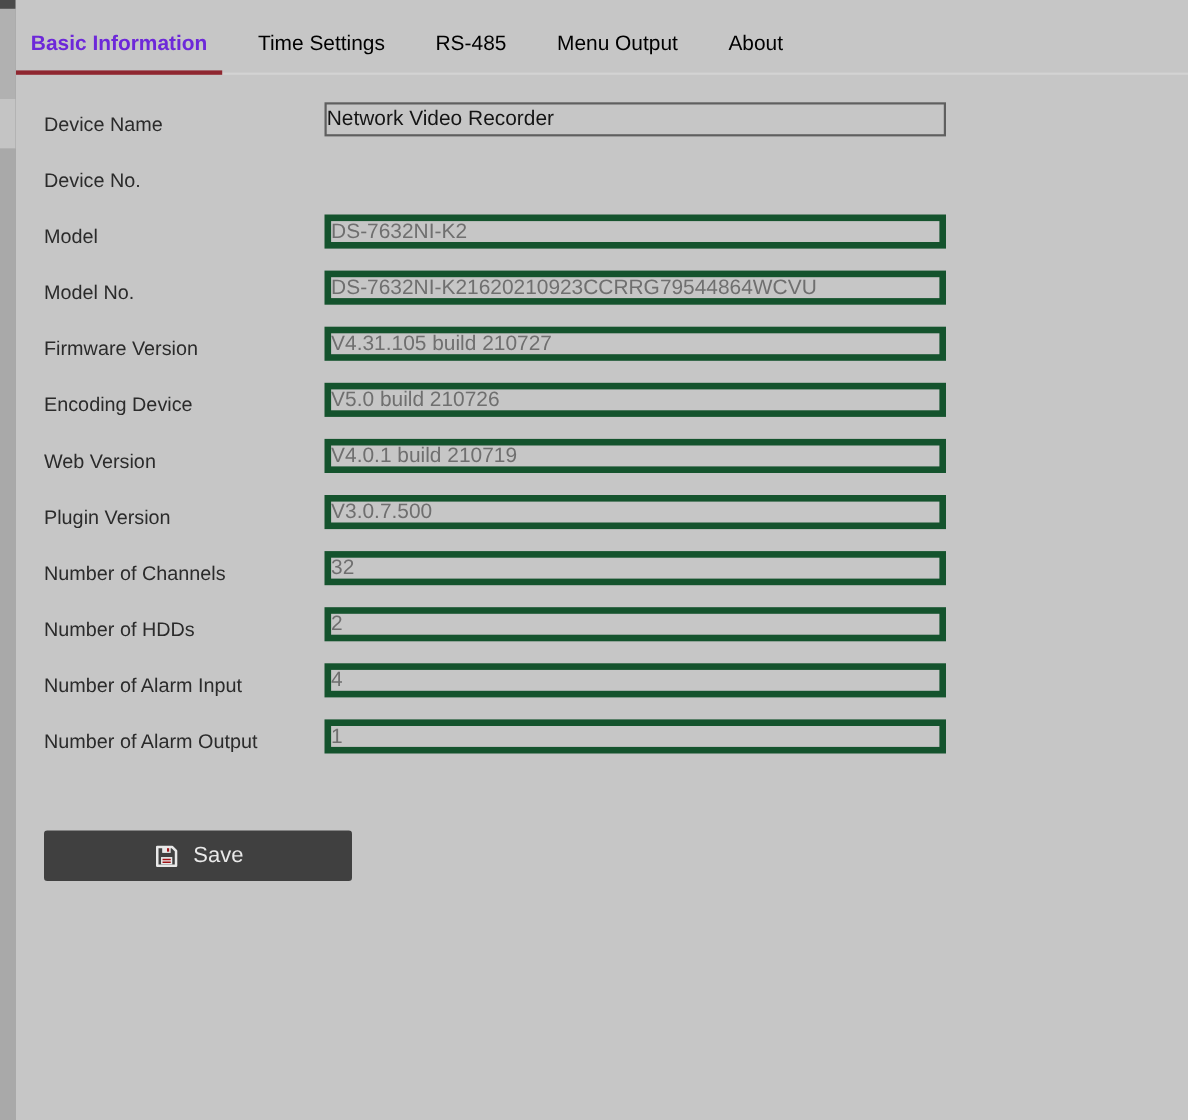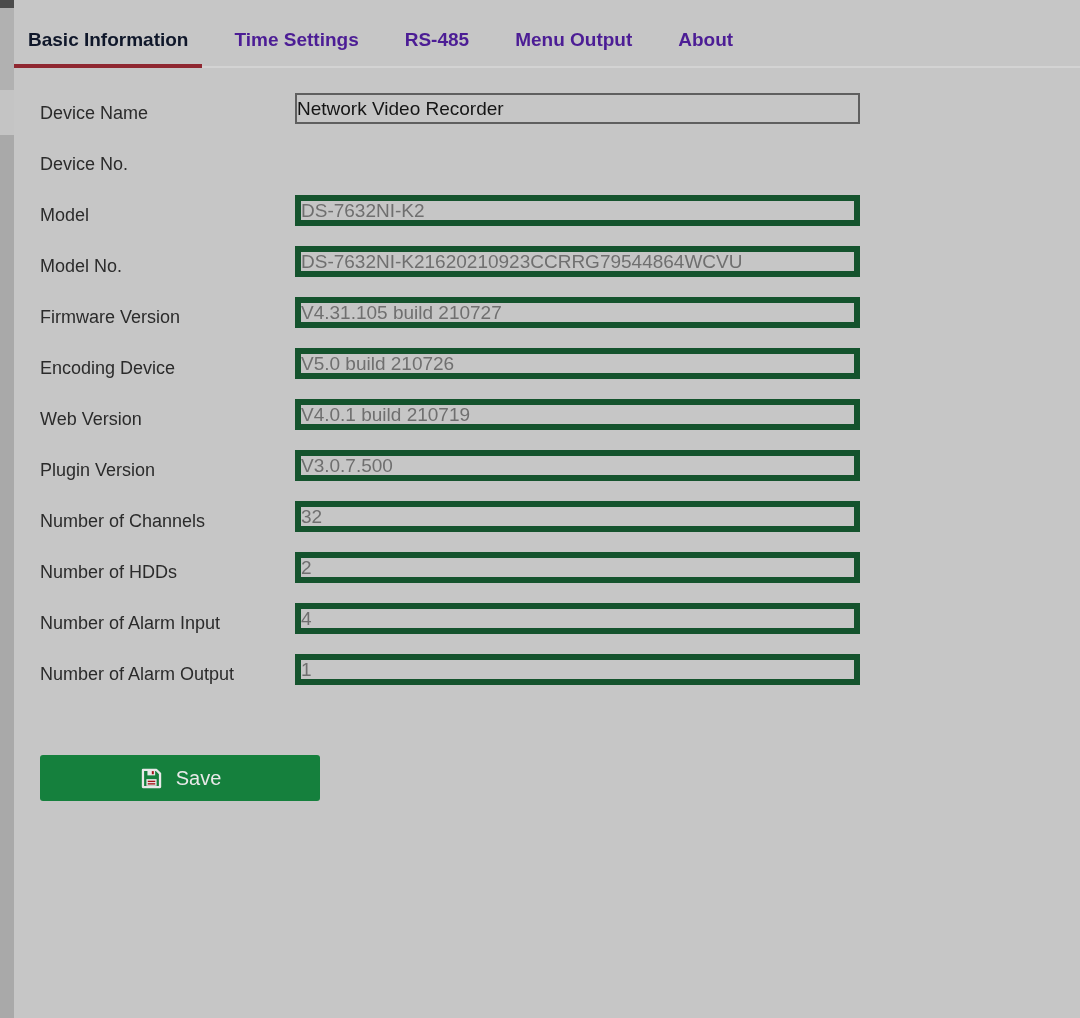--- a/index.html
+++ b/index.html
@@ -21,30 +21,29 @@
 
   .main { margin-left: 14px; }
 
   
   .tabbar {
     display: flex; align-items: flex-end;
     height: 68px;
     border-bottom: 2px solid #d3d3d3;
   }
   .tab {
-    font-size: 19px; color: #4c1d95;
+    font-size: 19px; color: #000000;
     padding: 0 14px 15px 14px;
     margin-right: 18px;
     cursor: pointer;
     position: relative;
     white-space: nowrap;
-    font-weight: bold;
   }
   .tab.active {
-    color: #0f172a;
+    color: #6d28d9;
     font-weight: bold;
   }
   .tab.active::after {
     content: "";
     position: absolute; left: 0; right: 0; bottom: -2px;
     height: 4px; background: #8f2730;
   }
 
   
   .content { padding: 25px 0 0 26px; }
@@ -64,21 +63,21 @@
     padding: 0 0;
     outline: none;
   }
   .field.editable { border: 2px solid #5f5f5f; color: #151515; }
   .field.readonly { border: 6px solid #14532d; color: #6f6f6f; }
 
   
   .save-row { margin-top: 70px; }
   .save-btn {
     width: 280px; height: 46px;
-    background: #15803d;
+    background: #404040;
     border: none; border-radius: 3px;
     color: #e9e9e9; font-size: 20px;
     font-family: "Liberation Sans", "DejaVu Sans", sans-serif;
     display: flex; align-items: center; justify-content: center;
     gap: 12px; cursor: pointer;
   }
 </style>
 </head>
 <body>
 

